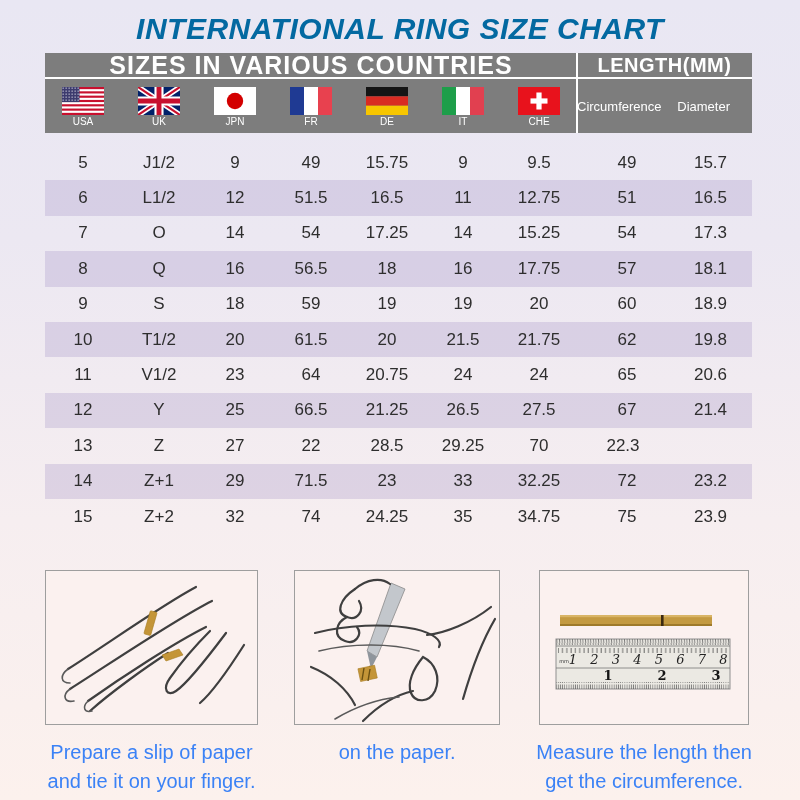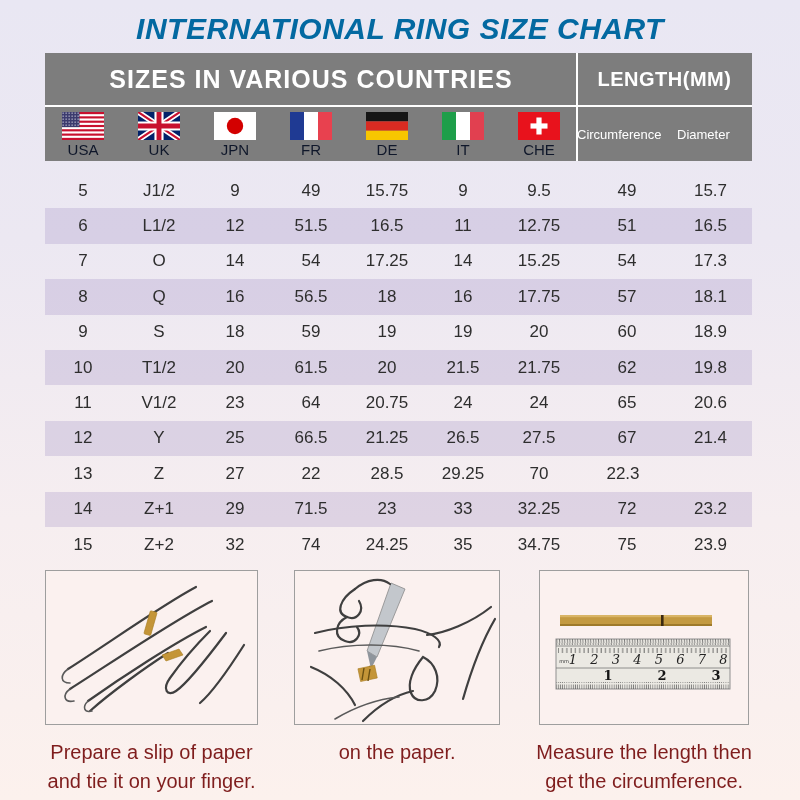--- a/index.html
+++ b/index.html
@@ -14,50 +14,50 @@
   .title {
     position:absolute; top:12px; left:0; width:100%;
     text-align:center; font-size:30px; font-weight:bold; font-style:italic;
     letter-spacing:.5px; color:#0369a1;
   }
 
   
   .ring-table { position:absolute; left:45px; top:53px; width:707px; }
   .thead { position:relative; background:#7d7d7d; color:#fff; }
   .thead-divider { position:absolute; left:531px; top:0; height:100%; width:2px; background:#fff; }
-  .thead-row1 { display:flex; height:54px; border-bottom:2px solid #fff; }
+  .thead-row1 { display:flex; height:26px; border-bottom:2px solid #fff; }
   .th-sizes { width:532px; display:flex; align-items:center; justify-content:center;
               font-size:25px; font-weight:bold; letter-spacing:1px; }
   .th-length { flex:1; display:flex; align-items:center; justify-content:center;
                font-size:20px; font-weight:bold; letter-spacing:.5px;text-align:right; }
   .thead-row2 { display:flex; height:54px; }
   .countries { display:grid; grid-template-columns:repeat(7,76px); width:532px; }
   .country-col { display:flex; flex-direction:column; align-items:center; justify-content:center; padding-top:2px; }
   .country-col svg { width:42px; height:28px; display:block; }
-  .country-label { font-size:15px; margin-top:1px; color:#0f172a; }
+  .country-label { font-size:10px; margin-top:1px; color:#ffffff; }
   .len-cols { display:flex; flex:1; align-items:center; }
   .len-circ { width:100px; font-size:13px; }
-  .len-diam { width:75px; text-align:left; font-size:13px; padding-right:12px; }
+  .len-diam { width:75px; text-align:right; font-size:13px; padding-right:22px; }
 
   .tbody { margin-top:12px; }
   .trow { display:grid; grid-template-columns:repeat(7,76px) 100px 75px; height:35.4px; }
   .trow:nth-child(even) { background:rgba(165,150,200,0.30); }
   .tcell { display:flex; align-items:center; justify-content:center;
            font-size:17px; color:#2e2e2e; }
   .tcell:last-child { padding-right:8px; }
 
   
   .instructions { position:absolute; left:45px; top:570px; width:707px;
                   display:flex; justify-content:space-between; }
   .instruction { display:flex; flex-direction:column; align-items:center; }
   .illus-box { height:155px; background:#fbf1ef; border:1px solid #9e9e9e; }
   .box-1 { width:213px; } .box-2 { width:206px; } .box-3 { width:210px; }
   .illus-box svg { width:100%; height:100%; display:block; }
   .caption { margin-top:13px; text-align:center; font-size:20px; line-height:29px;
-             color:#7f1d1d; white-space:nowrap; }
+             color:#3b82f6; white-space:nowrap; }
 
   .sketch { fill:none; stroke:#3f3f3f; stroke-width:2.2; stroke-linecap:round; }
   .sketch-thin { fill:none; stroke:#5a5a5a; stroke-width:1.6; stroke-linecap:round; }
   .gold { fill:#c49538; stroke:#a87d22; stroke-width:.6; }
   .cmnum { font:italic 13px "DejaVu Serif", serif; fill:#222; text-anchor:middle; }
   .innum { font:bold 13px "DejaVu Serif", serif; fill:#151515; text-anchor:middle; }
   .mmlabel { font:5px "DejaVu Sans", sans-serif; fill:#333; text-anchor:middle; }
 </style>
 </head>
 <body>

